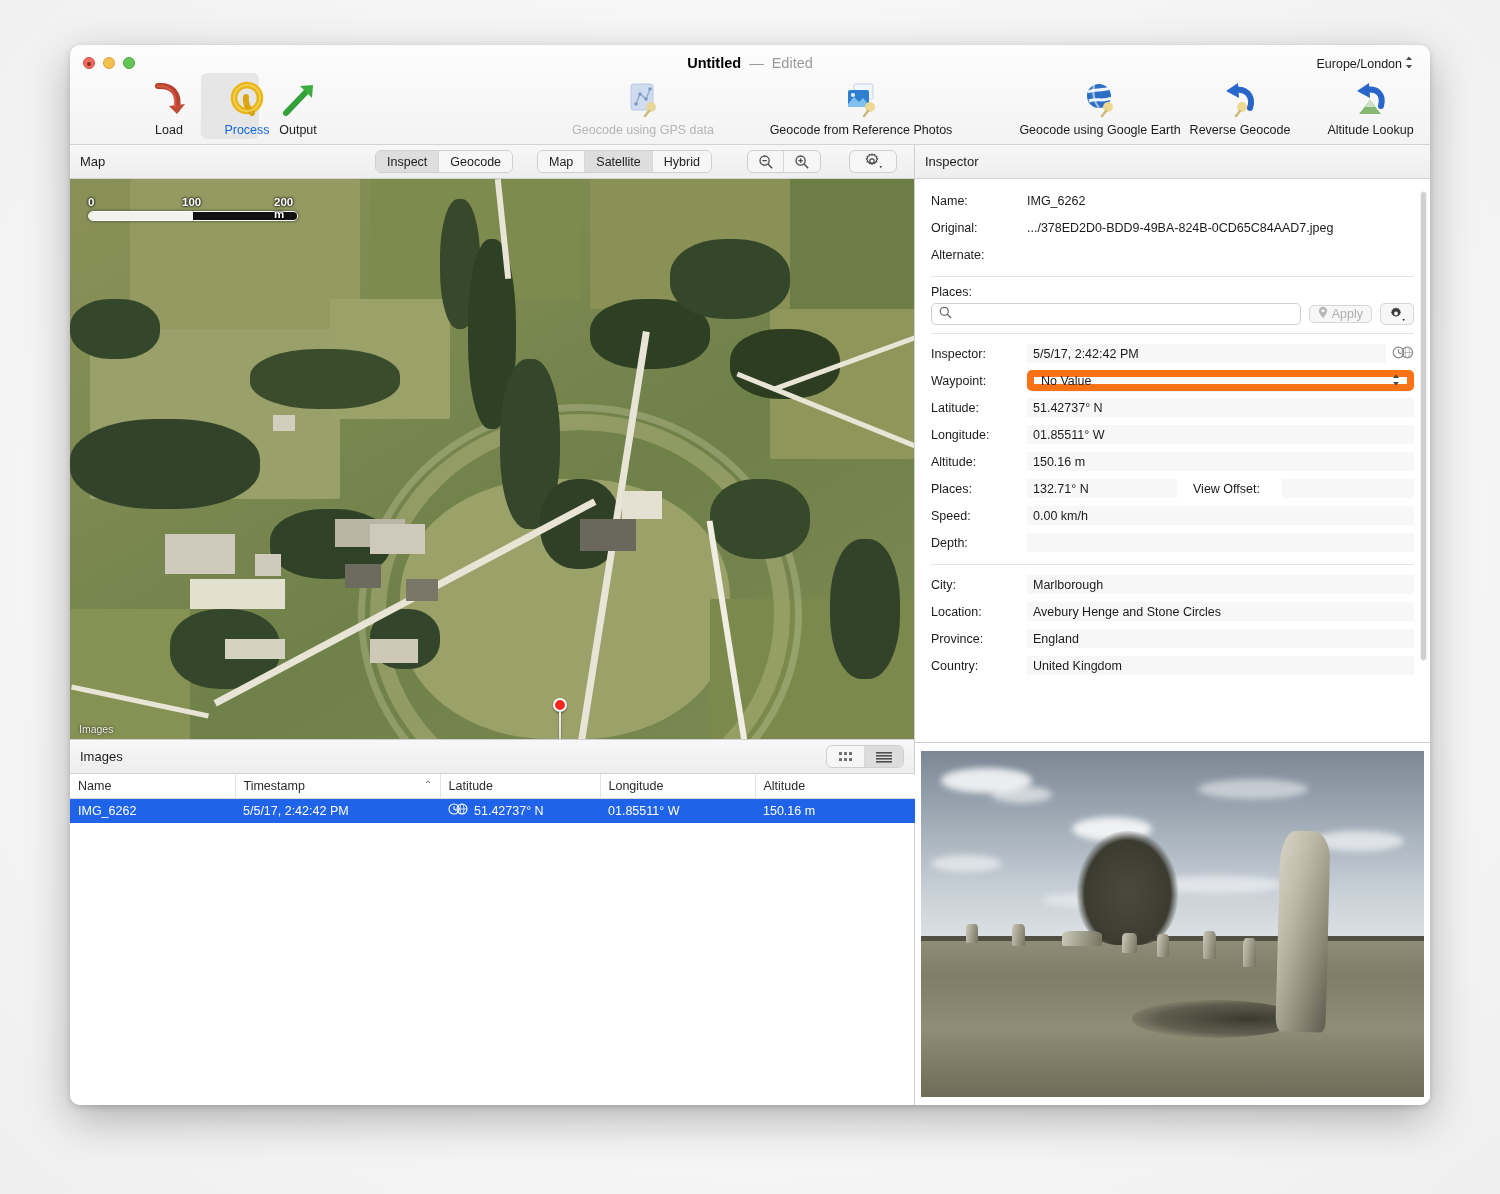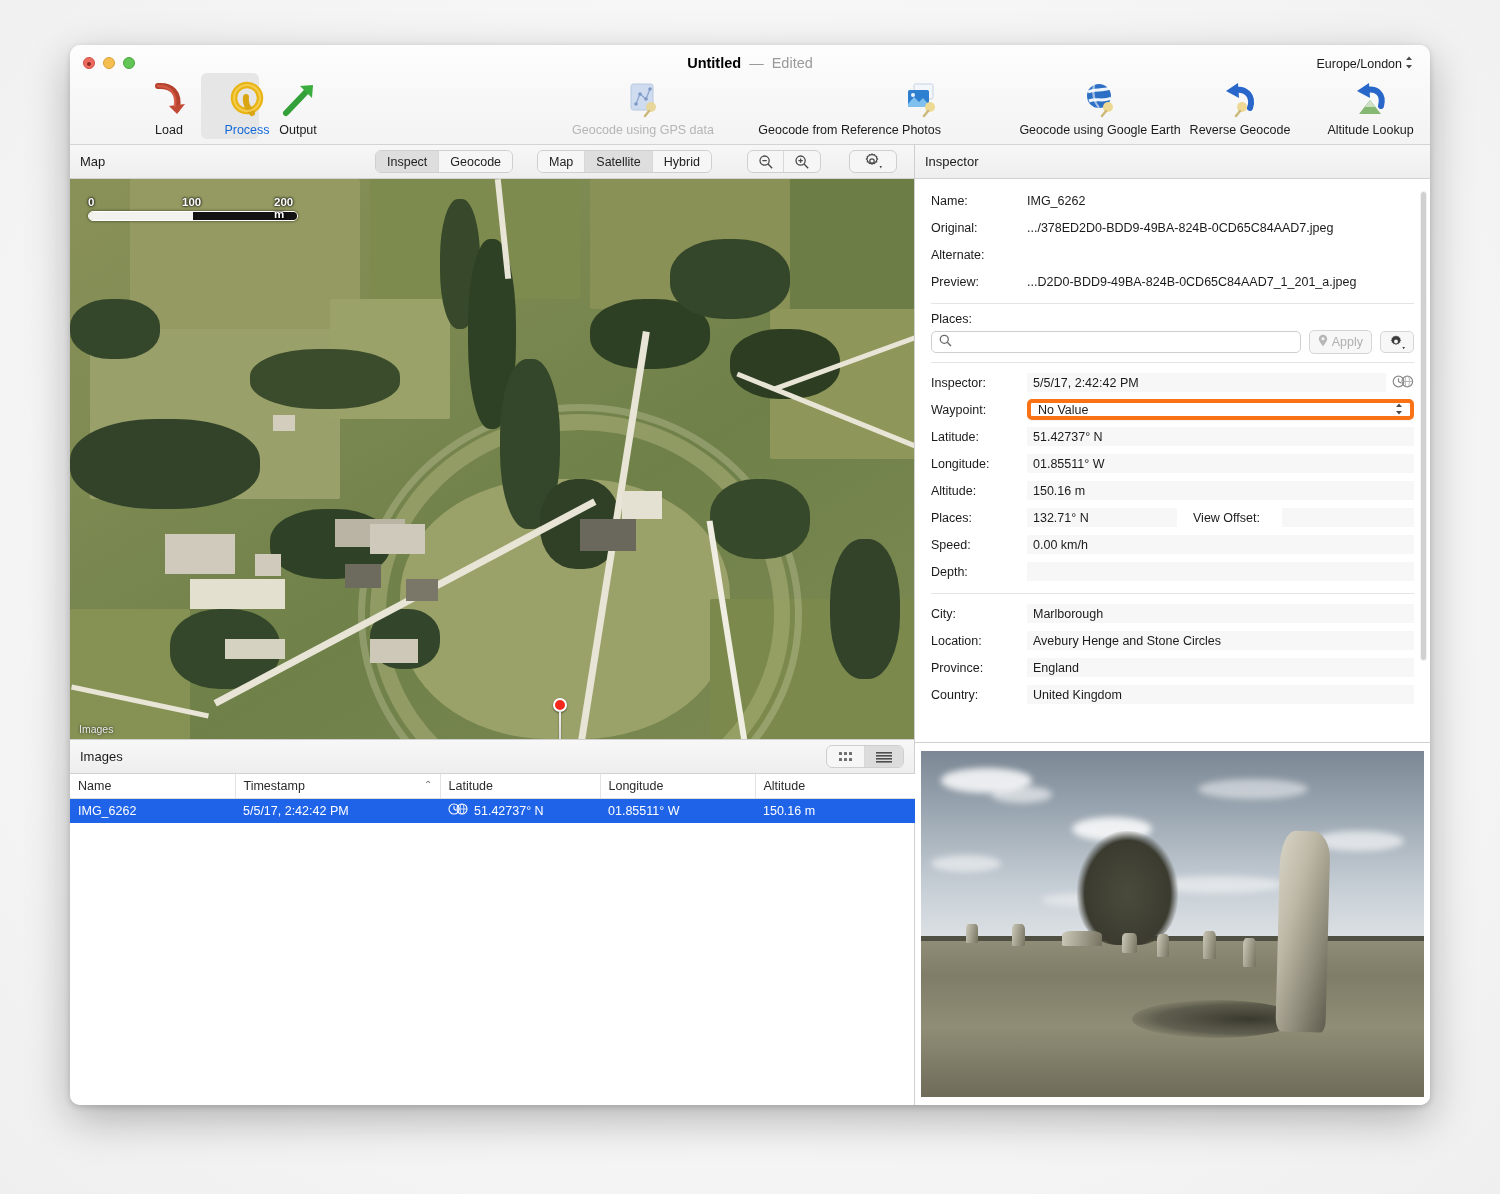--- a/index.html
+++ b/index.html
@@ -193,30 +193,30 @@
   .places-row { display: flex; align-items: center; gap: 8px; }
   .search-box {
     flex: 1 1 auto; height: 22px; border: 1px solid #cfcfcf; border-radius: 5px;
     background: #fff; display: flex; align-items: center; padding: 0 7px; gap: 6px;
   }
   .search-box input {
     border: none; outline: none; background: transparent; font-size: 12.5px;
     width: 100%; font-family: "Liberation Sans", sans-serif; color: #1b1b1b;
   }
   .apply-btn {
-    height: 24px; border: 1px solid #d6d6d6; border-radius: 5px; background: #f7f7f7;
+    height: 18px; border: 1px solid #d6d6d6; border-radius: 5px; background: #f7f7f7;
     display: flex; align-items: center; gap: 4px; padding: 0 8px;
     font-size: 12.5px; color: #b0b0b0;
   }
   .gear-btn {
     height: 22px; width: 34px; border: 1px solid #d6d6d6; border-radius: 5px;
     background: #f7f7f7; display: flex; align-items: center; justify-content: center;
   }
   .popup-field {
-    flex: 1 1 auto; height: 21px; background: #fff; border: 4px solid #f97316;
+    flex: 1 1 auto; height: 21px; background: #fff; border: 7px solid #f97316;
     border-radius: 5px; display: flex; align-items: center; padding: 0 7px;
     font-size: 12.5px; color: #1b1b1b; position: relative;
     box-shadow: 0 1px 1px rgba(0,0,0,.05);
   }
   .popup-field .chev { position: absolute; right: 7px; font-size: 10px; color: #555; }
   #insp-scrollbar {
     position: absolute; right: 3px; top: 12px; width: 7px; height: 470px;
     background: #d0d0d0; border-radius: 4px; border: 1px solid #f2f2f2;
   }
   #inspector-divider { height: 1px; background: #cfcfcf; }
@@ -337,21 +337,21 @@
                 <circle cx="17" cy="14" r="1.8" fill="#7e99c4"></circle>
               <circle cx="23" cy="19" r="1.8" fill="#7e99c4"></circle>
                 <circle cx="27" cy="9" r="1.8" fill="#7e99c4"></circle>
               <circle cx="28" cy="27" r="5" fill="#e8d79a"></circle>
               <path d="M26 31 L22 36" stroke="#cbb878" stroke-width="2.4" stroke-linecap="round"></path>
             </svg>
           </div>
           <div class="tb-label">Geocode using GPS data</div>
         </div>
 
-        <div class="tb-item" style="left:645px;width:232px;align-items:flex-end;">
+        <div class="tb-item" style="left:675px;width:232px;">
           <div class="tb-ico">
             <svg width="40" height="40" viewBox="0 0 40 40">
               <rect x="13" y="4" width="19" height="15" rx="1.5" fill="#f3f6fa" stroke="#c6d2e2"></rect>
               <rect x="7" y="10" width="21" height="17" rx="1.8" fill="#2f7fd0"></rect>
               <path d="M7 24 L13 17 L18 22 L22 18 L28 25 L28 27 L7 27 Z" fill="#7fc0ee"></path>
               <circle cx="12" cy="15" r="2" fill="#ffffff" opacity=".9"></circle>
               <circle cx="29" cy="27" r="5" fill="#edd993"></circle>
               <path d="M27 31 L23 36" stroke="#cbb878" stroke-width="2.4" stroke-linecap="round"></path>
             </svg>
           </div>
@@ -613,24 +613,20 @@
               <div class="ival">IMG_6262</div>
             </div>
             <div class="irow">
               <div class="ilabel">Original:</div>
               <div class="ival">.../378ED2D0-BDD9-49BA-824B-0CD65C84AAD7.jpeg</div>
             </div>
             <div class="irow">
               <div class="ilabel">Alternate:</div>
               <div class="ival"></div>
             </div>
-            <div class="irow">
-              <div class="ilabel">Preview:</div>
-              <div class="ival">...D2D0-BDD9-49BA-824B-0CD65C84AAD7_1_201_a.jpeg</div>
-            </div>
 
             <div class="sep-line"></div>
 
             <div class="places-label">Places:</div>
             <div class="places-row">
               <div class="search-box">
                 <span>
                   <svg width="13" height="13" viewBox="0 0 13 13">
                     <circle cx="5.3" cy="5.3" r="4" fill="none" stroke="#6b6b6b" stroke-width="1.3"></circle>
                     <line x1="8.3" y1="8.3" x2="12" y2="12" stroke="#6b6b6b" stroke-width="1.4"></line>

